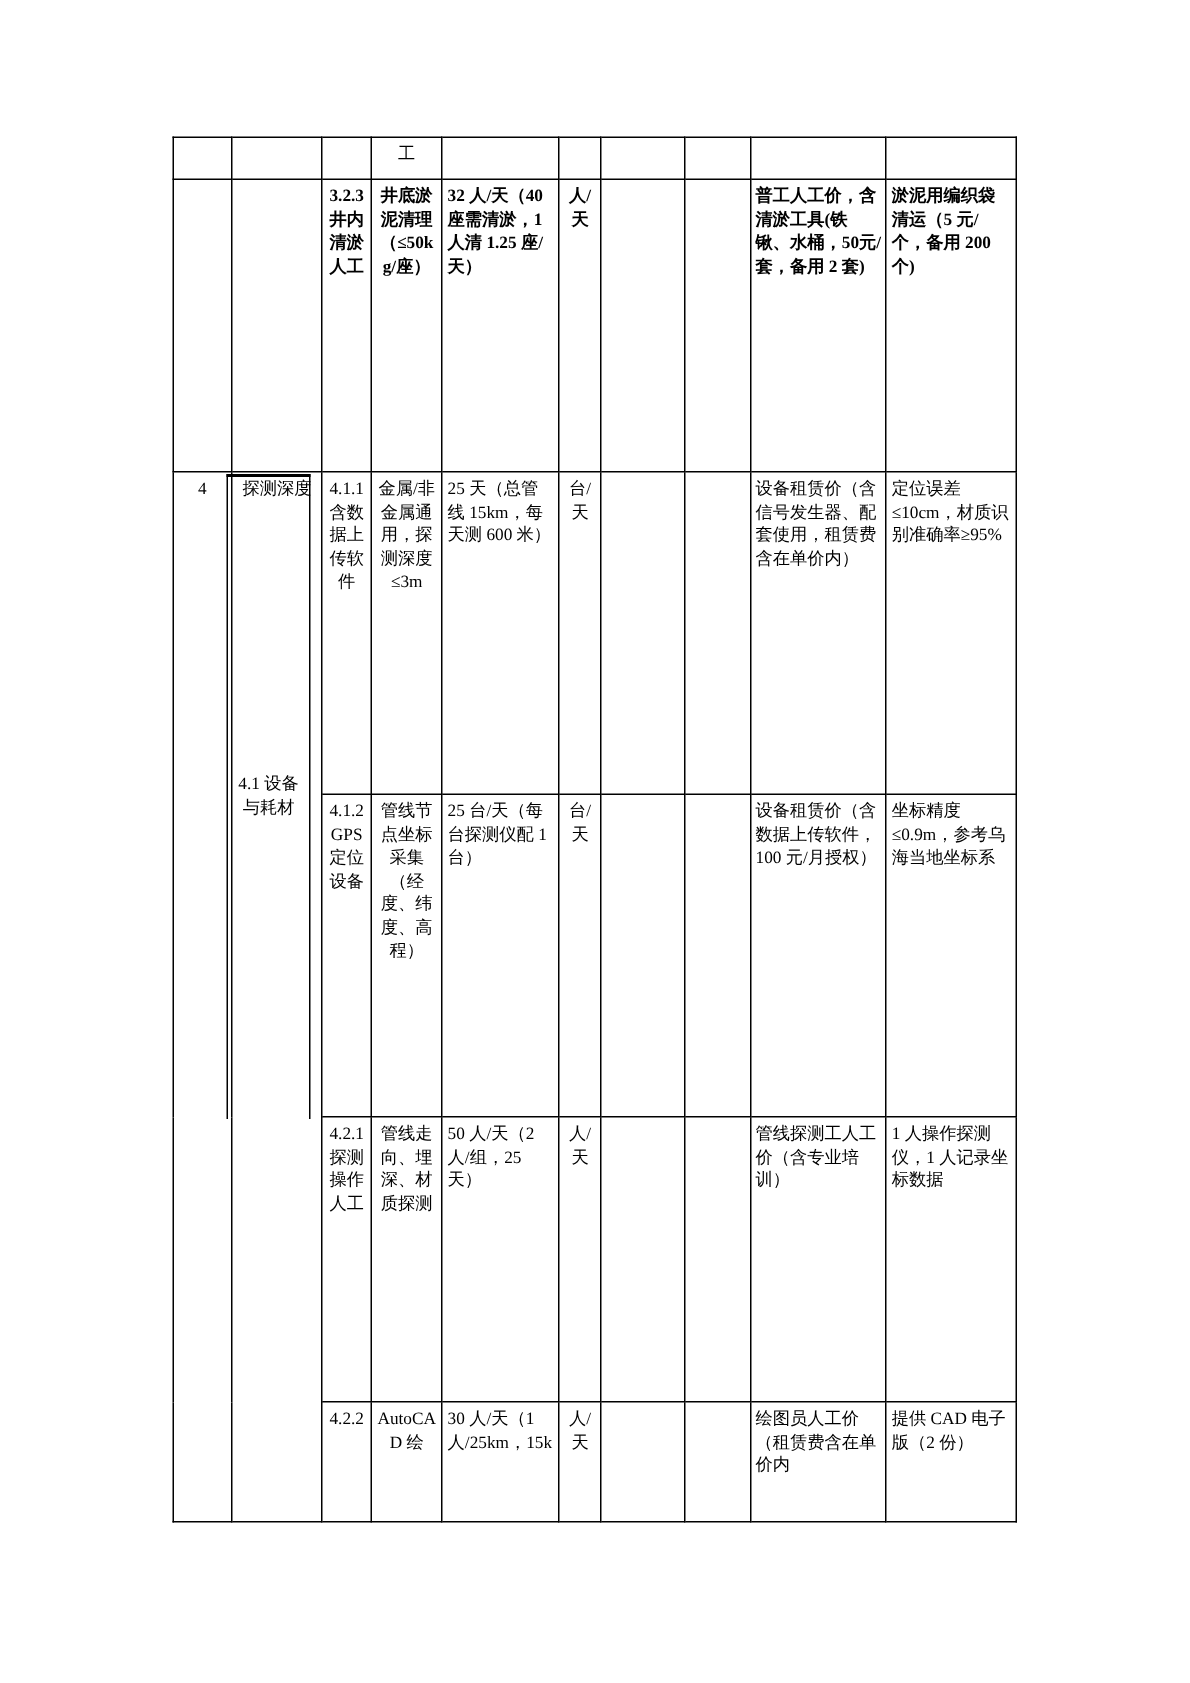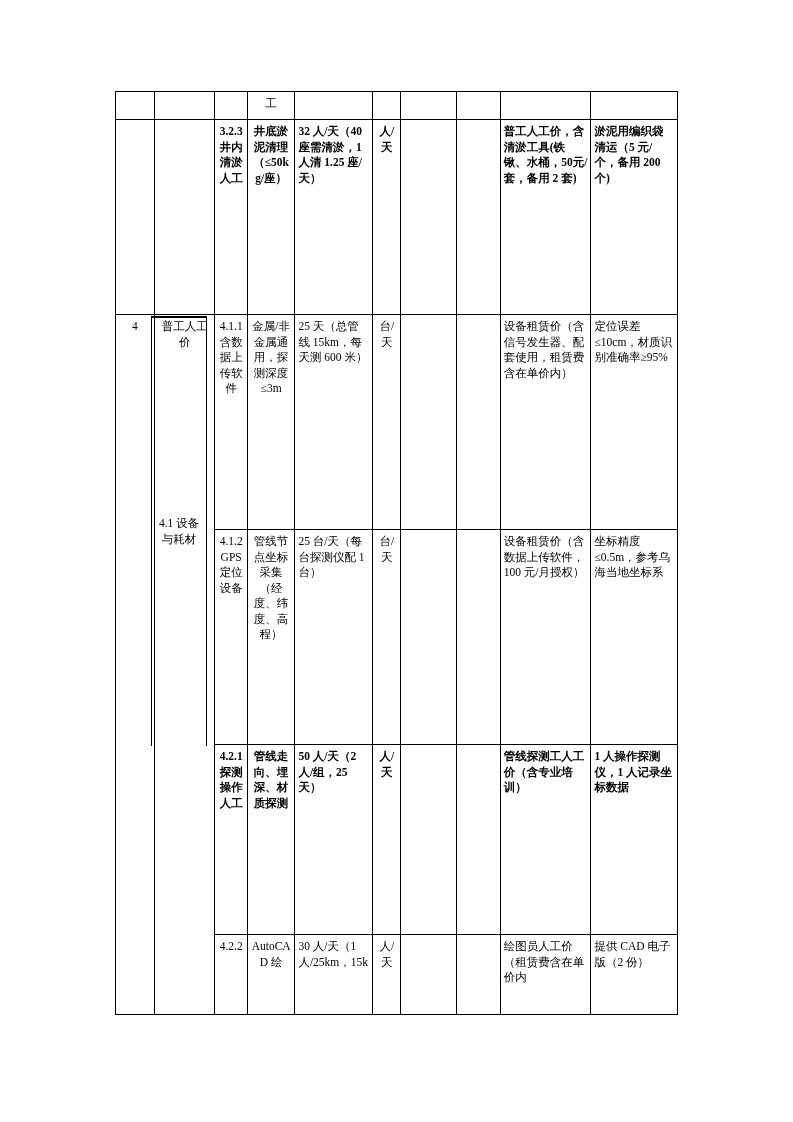--- a/index.html
+++ b/index.html
@@ -98,44 +98,44 @@
         <td>32 人/天（40 座需清淤，1 人清 1.25 座/天）</td>
         <td class="center">人/天</td>
         <td></td>
         <td></td>
         <td>普工人工价，含清淤工具(铁锹、水桶，50元/套，备用 2 套)</td>
         <td>淤泥用编织袋清运（5 元/个，备用 200 个)</td>
       </tr>
 
       <tr class="row-group-top" style="height:215px;">
         <td rowspan="4" class="center mid">4</td>
-        <td rowspan="4" class="center mid">普工人工价</td>
+        <td rowspan="4" class="center mid">探测深度</td>
 
         <td class="center">4.1.1 含数据上传软件</td>
         <td class="center">金属/非金属通用，探测深度≤3m</td>
         <td>25 天（总管线 15km，每天测 600 米）</td>
         <td class="center">台/天</td>
         <td></td>
         <td></td>
         <td>设备租赁价（含信号发生器、配套使用，租赁费含在单价内）</td>
         <td>定位误差≤10cm，材质识别准确率≥95%</td>
       </tr>
 
       <tr style="height:215px;">
         <td class="center">4.1.2 GPS 定位设备</td>
         <td class="center">管线节点坐标采集（经度、纬度、高程）</td>
         <td>25 台/天（每台探测仪配 1 台）</td>
         <td class="center">台/天</td>
         <td></td>
         <td></td>
         <td>设备租赁价（含数据上传软件，100 元/月授权）</td>
-        <td>坐标精度≤0.5m，参考乌海当地坐标系</td>
+        <td>坐标精度≤0.9m，参考乌海当地坐标系</td>
       </tr>
 
-      <tr style="height:190px;font-weight:bold;">
+      <tr style="height:190px;">
         <td class="center">4.2.1 探测操作人工</td>
         <td class="center">管线走向、埋深、材质探测</td>
         <td>50 人/天（2 人/组，25 天）</td>
         <td class="center">人/天</td>
         <td></td>
         <td></td>
         <td>管线探测工人工价（含专业培训）</td>
         <td>1 人操作探测仪，1 人记录坐标数据</td>
       </tr>
 

